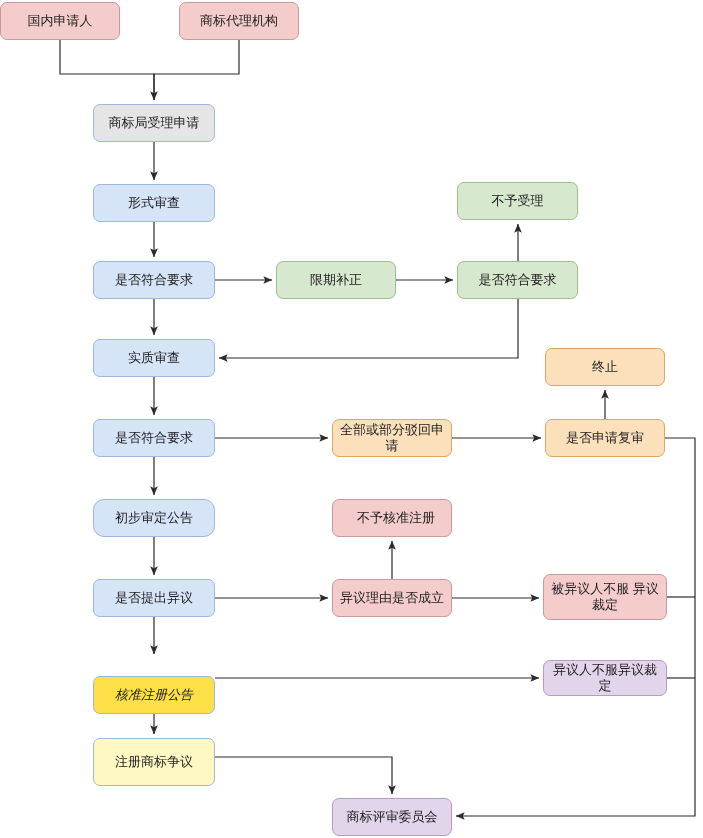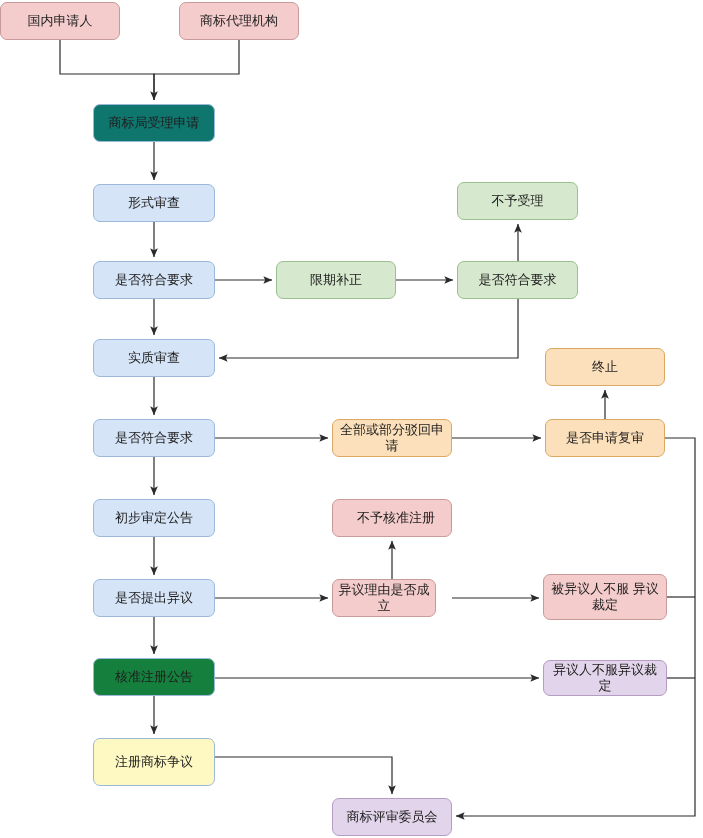--- a/index.html
+++ b/index.html
@@ -82,35 +82,35 @@
         <path d="M215,757 L392,757 L392,794" fill="none" stroke="#2b2b2b" stroke-width="1.2" stroke-linejoin="miter" stroke-linecap="butt" marker-end="url(#arrowhead)"></path>
         <path d="M665,438 L695,438 L695,816 L456,816" fill="none" stroke="#2b2b2b" stroke-width="1.2" stroke-linejoin="miter" stroke-linecap="butt" marker-end="url(#arrowhead)"></path>
         <path d="M667,597 L695,597" fill="none" stroke="#2b2b2b" stroke-width="1.2" stroke-linejoin="miter" stroke-linecap="butt"></path>
         <path d="M667,678 L695,678" fill="none" stroke="#2b2b2b" stroke-width="1.2" stroke-linejoin="miter" stroke-linecap="butt"></path>
       </g>
   </svg>
 
   <div id="nodes">
       <div class="node" style="left: 0px; top: 2px; width: 120px; height: 38px; background: rgb(245, 204, 204); border-color: rgb(201, 154, 154);"><span>国内申请人</span></div>
       <div class="node" style="left: 179px; top: 2px; width: 120px; height: 38px; background: rgb(245, 204, 204); border-color: rgb(201, 154, 154);"><span>商标代理机构</span></div>
-      <div class="node" style="left: 93px; top: 104px; width: 122px; height: 38px; background: #0f766e; border-color: rgb(156, 185, 217);"><span>商标局受理申请</span></div>
+      <div class="node" style="left: 93px; top: 104px; width: 122px; height: 38px; background: #e5e5e5; border-color: rgb(156, 185, 217);"><span>商标局受理申请</span></div>
       <div class="node" style="left: 93px; top: 184px; width: 122px; height: 38px; background: rgb(214, 228, 247); border-color: rgb(156, 185, 217);"><span>形式审查</span></div>
       <div class="node" style="left: 93px; top: 261px; width: 122px; height: 38px; background: rgb(214, 228, 247); border-color: rgb(156, 185, 217);"><span>是否符合要求</span></div>
       <div class="node" style="left: 276px; top: 261px; width: 120px; height: 38px; background: rgb(214, 232, 205); border-color: rgb(156, 191, 142);"><span>限期补正</span></div>
       <div class="node" style="left: 457px; top: 261px; width: 121px; height: 38px; background: rgb(214, 232, 205); border-color: rgb(156, 191, 142);"><span>是否符合要求</span></div>
       <div class="node" style="left: 457px; top: 182px; width: 121px; height: 38px; background: rgb(214, 232, 205); border-color: rgb(156, 191, 142);"><span>不予受理</span></div>
       <div class="node" style="left: 93px; top: 339px; width: 122px; height: 38px; background: rgb(214, 228, 247); border-color: rgb(156, 185, 217);"><span>实质审查</span></div>
       <div class="node" style="left: 545px; top: 348px; width: 120px; height: 38px; background: rgb(251, 224, 187); border-color: rgb(217, 169, 99);"><span>终止</span></div>
       <div class="node" style="left: 93px; top: 419px; width: 122px; height: 38px; background: rgb(214, 228, 247); border-color: rgb(156, 185, 217);"><span>是否符合要求</span></div>
       <div class="node" style="left: 332px; top: 419px; width: 120px; height: 38px; background: rgb(251, 224, 187); border-color: rgb(217, 169, 99);"><span>全部或部分驳回申请</span></div>
       <div class="node" style="left: 545px; top: 419px; width: 120px; height: 38px; background: rgb(251, 224, 187); border-color: rgb(217, 169, 99);"><span>是否申请复审</span></div>
-      <div class="node" style="left: 93px; top: 499px; width: 122px; height: 38px; background: rgb(214, 228, 247); border-color: rgb(156, 185, 217);"><span>初步审定公告</span></div>
+      <div class="node" style="left: 93px; top: 499px; width: 122px; height: 38px; background: rgb(214, 228, 247); border-color: rgb(156, 185, 217); border-radius: 11px;"><span>初步审定公告</span></div>
       <div class="node" style="left: 332px; top: 499px; width: 120px; height: 38px; background: rgb(245, 204, 204); border-color: rgb(201, 154, 154); padding-left: 12px;"><span>不予核准注册</span></div>
       <div class="node" style="left: 93px; top: 579px; width: 122px; height: 38px; background: rgb(214, 228, 247); border-color: rgb(156, 185, 217);"><span>是否提出异议</span></div>
-      <div class="node" style="left: 332px; top: 579px; width: 104px; height: 38px; background: rgb(245, 204, 204); border-color: rgb(201, 154, 154);"><span>异议理由是否成立</span></div>
+      <div class="node" style="left: 332px; top: 579px; width: 120px; height: 38px; background: rgb(245, 204, 204); border-color: rgb(201, 154, 154);"><span>异议理由是否成立</span></div>
       <div class="node" style="left: 543px; top: 574px; width: 124px; height: 46px; background: rgb(245, 204, 204); border-color: rgb(201, 154, 154);"><span>被异议人不服 异议裁定</span></div>
-      <div class="node" style="left: 93px; top: 658px; width: 122px; height: 38px; background: #15803d; border-color: rgb(156, 185, 217);"><span>核准注册公告</span></div>
+      <div class="node" style="left: 93px; top: 676px; width: 122px; height: 38px; background: #fde047; border-color: rgb(156, 185, 217); font-style: italic;"><span>核准注册公告</span></div>
       <div class="node" style="left: 543px; top: 660px; width: 124px; height: 36px; background: rgb(226, 212, 234); border-color: rgb(180, 156, 196);"><span>异议人不服异议裁定</span></div>
       <div class="node" style="left: 93px; top: 738px; width: 122px; height: 48px; background: #fef9c3; border-color: rgb(156, 185, 217);"><span>注册商标争议</span></div>
       <div class="node" style="left: 332px; top: 798px; width: 120px; height: 38px; background: rgb(226, 212, 234); border-color: rgb(180, 156, 196);"><span>商标评审委员会</span></div>
     </div>
 
 </div>
 
 </body></html>

